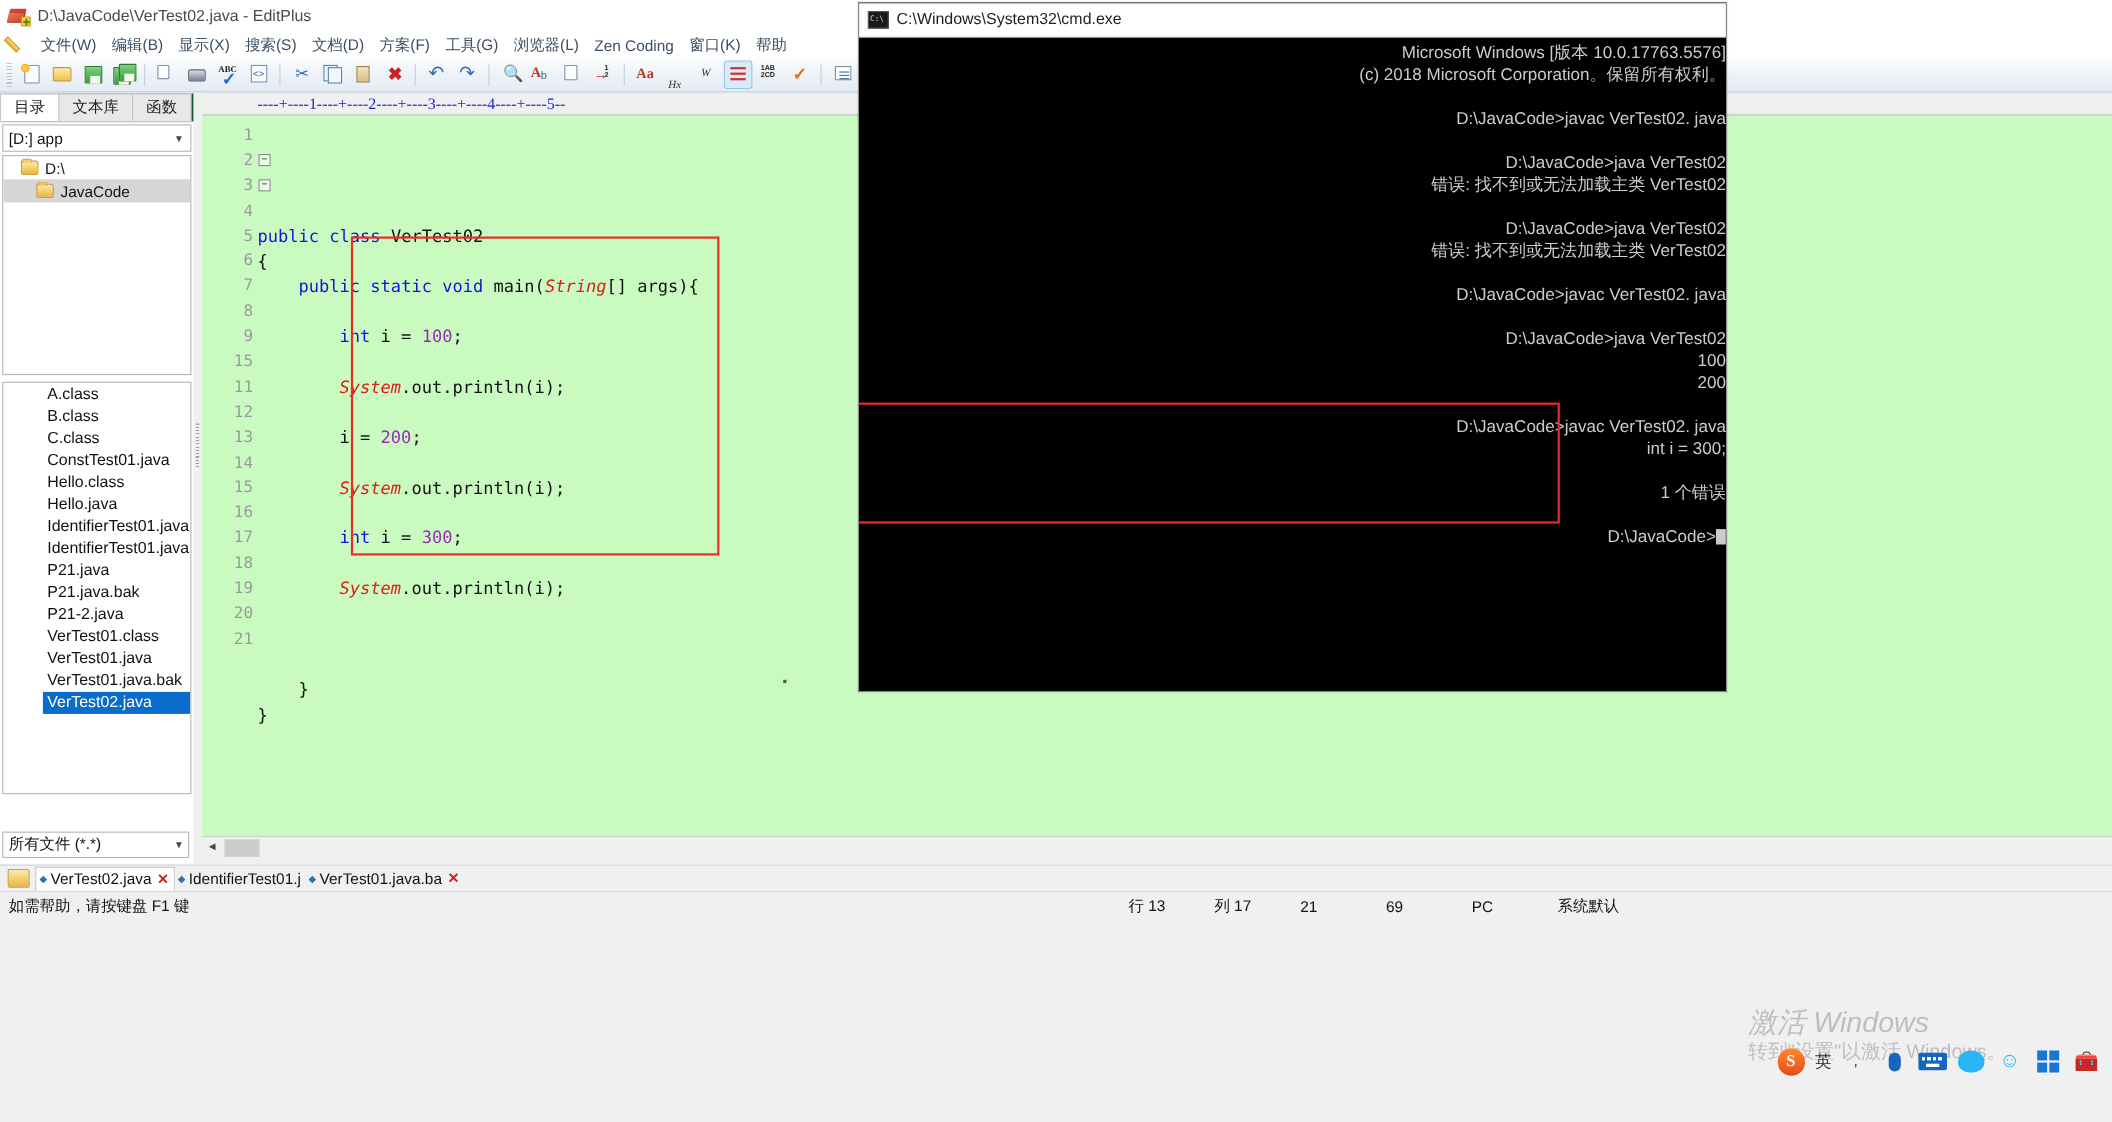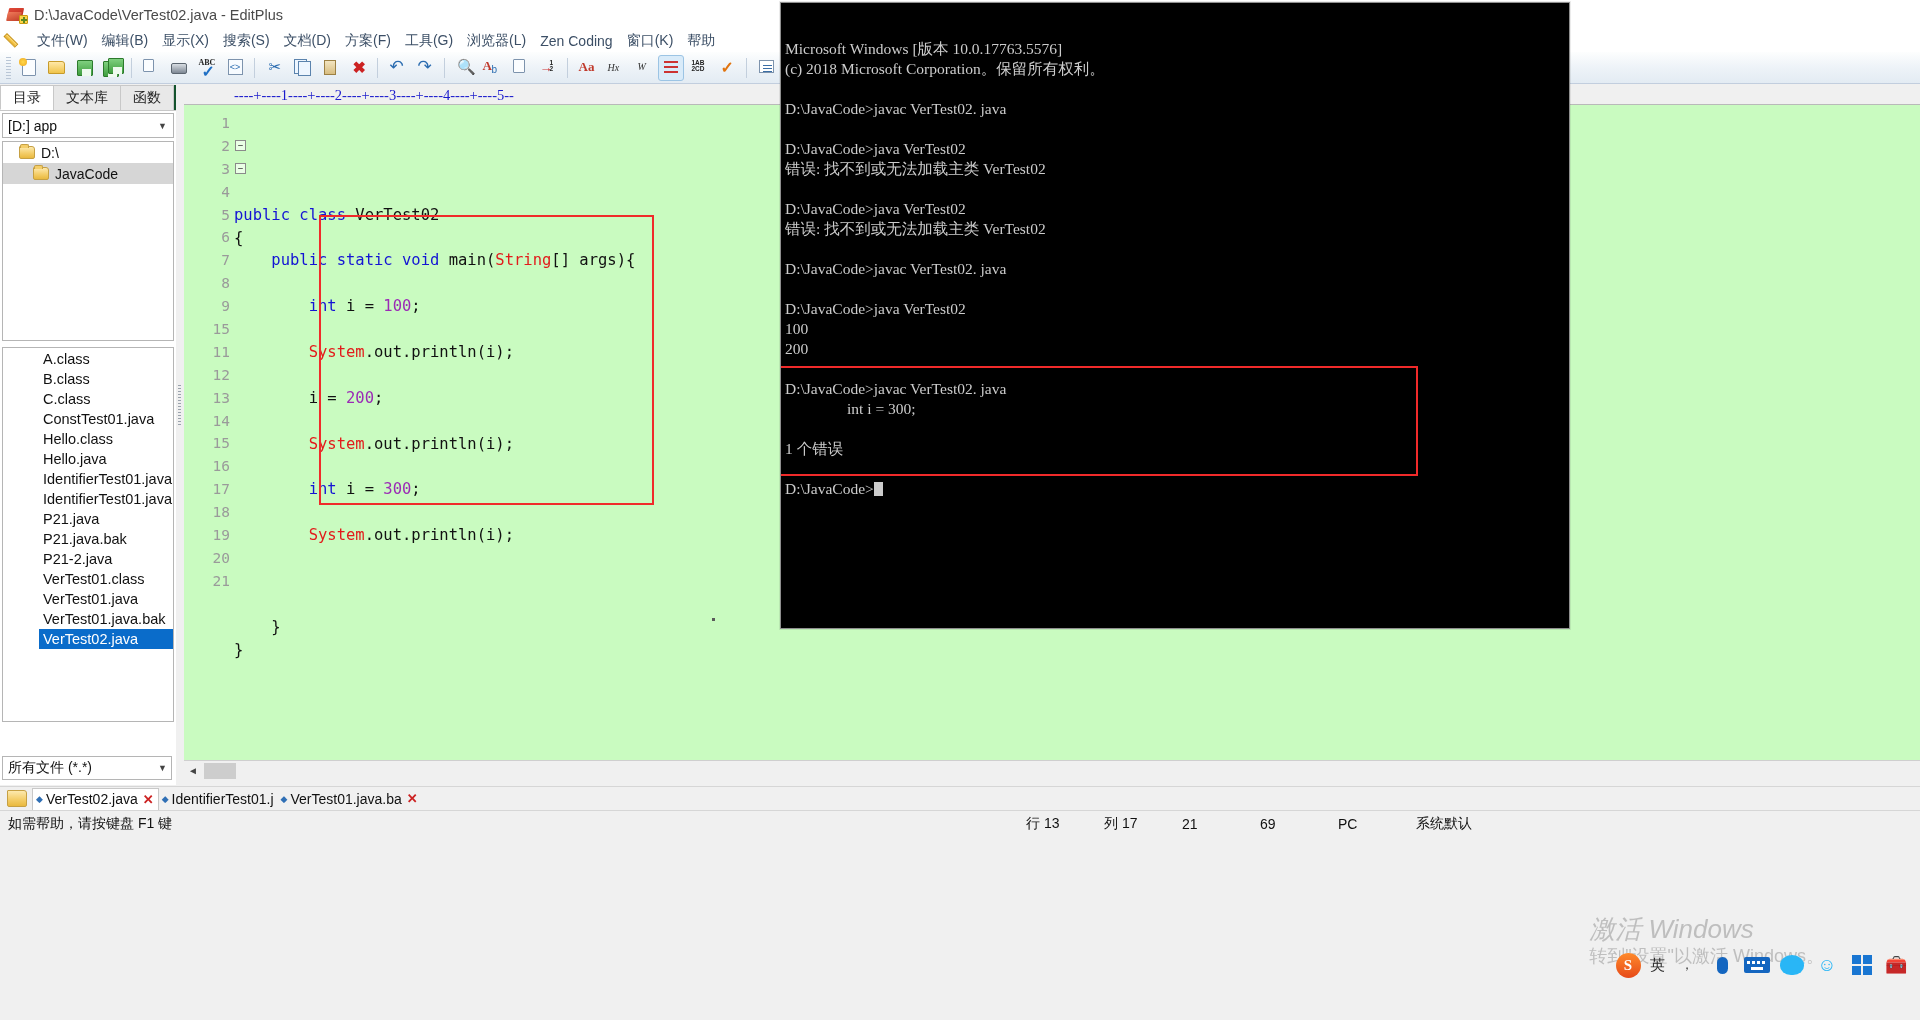--- a/index.html
+++ b/index.html
@@ -206,21 +206,21 @@
     border: 1px solid #8a8a8a; background: #eaffe6; color: #333; font-size: 9px;
     line-height: 9px; text-align: center;
   }
   .codetext {
     flex: 1; position: relative; padding-top: 6px;
     font-family: "DejaVu Sans Mono", monospace; font-size: 15.5px; line-height: 22.9px;
     white-space: pre; color: #111;
   }
   .codetext .ln { height: 22.9px; }
   .kw { color: #1414d4; }
-  .type-red { color: #e21b1b; }
+  .type-red { color: #e21b1b; font-style: italic; }
   .num { color: #9b2bb5; }
   .plain { color: #111; margin-top: 44px; }
 
   .redbox {
     position: absolute; border: 2px solid #f02a2a; pointer-events: none;
   }
   .caret-dot {
     position: absolute; width: 3px; height: 3px; background: #5a5a5a;
   }
 
@@ -275,22 +275,22 @@
   .cmd-title-ico:after {
     content:"C:\\"; position:absolute; left:1px; top:2px; font-size:7px; color:#ddd;
     font-family:"DejaVu Sans Mono", monospace;
   }
   .cmd-title-txt { font-size: 14.5px; color: #1f1f1f; }
   .cmd-body {
     position: absolute; left: 0; top: 32px; right: 0; bottom: 0;
     background: #000000; padding: 4px 0 0 4px; overflow: hidden;
   }
   .cmd-line {
-    font-family: Liberation Serif, serif; font-size: 15.5px; line-height: 20px;
-    color: #cccccc; white-space: pre;
+    font-family: Liberation Sans, sans-serif; font-size: 15.5px; line-height: 20px;
+    color: #cccccc; white-space: pre; text-align: right;
   }
   .cmd-cursor {
     display: inline-block; width: 9px; height: 14px; background: #cccccc;
     vertical-align: -2px;
   }
 
   
   .watermark {
     position: absolute; right: 96px; bottom: 52px; text-align: left;
     color: rgba(150,150,150,0.55); pointer-events: none;
@@ -458,21 +458,21 @@
           </span>
         </div>
       <div class="tb-sep"></div>
       <div class="tb-btn">
           <span class="tb-ico">
             <span class="ic-A" style="position:absolute;left:1px;top:1px">Aa</span>
           </span>
         </div>
       <div class="tb-btn">
           <span class="tb-ico">
-            <span class="ic-txt" style="position:absolute;left:2px;top:4px">Hx</span>
+            <span class="ic-txt" style="position:absolute;left:2px;top:14px">Hx</span>
           </span>
         </div>
       <div class="tb-btn">
           <span class="tb-ico">
             <span class="ic-txt" style="position:absolute;left:4px;top:3px">W</span>
           </span>
         </div>
       <div class="tb-btn active">
           <span class="tb-ico">
             <span style="position:absolute;left:2px;top:3px;width:14px;height:2px;background:#cc3333;box-shadow:0 5px 0 #cc3333,0 10px 0 #cc3333"></span>
@@ -626,20 +626,24 @@
       <div class="sb-cell" style="width:78px">行 13</div>
       <div class="sb-cell" style="width:78px">列 17</div>
       <div class="sb-cell" style="width:78px">21</div>
       <div class="sb-cell" style="width:78px">69</div>
       <div class="sb-cell" style="width:78px">PC</div>
       <div class="sb-cell">系统默认</div>
     </div>
   </div>
 
   <div id="cmdwin">
+    <div class="cmd-title">
+      <div class="cmd-title-ico"></div>
+      <div class="cmd-title-txt">C:\Windows\System32\cmd.exe</div>
+    </div>
     <div class="cmd-body" id="cmdbody">
       <div class="redbox" style="left:-35px; top:331px; width:672px; height:110px;"></div>
     <div class="cmd-line">Microsoft Windows [版本 10.0.17763.5576]</div>
         <div class="cmd-line">(c) 2018 Microsoft Corporation。保留所有权利。</div>
         <div class="cmd-line">&nbsp;</div>
         <div class="cmd-line">D:\JavaCode&gt;javac VerTest02. java</div>
         <div class="cmd-line">&nbsp;</div>
         <div class="cmd-line">D:\JavaCode&gt;java VerTest02</div>
         <div class="cmd-line">错误: 找不到或无法加载主类 VerTest02</div>
         <div class="cmd-line">&nbsp;</div>

